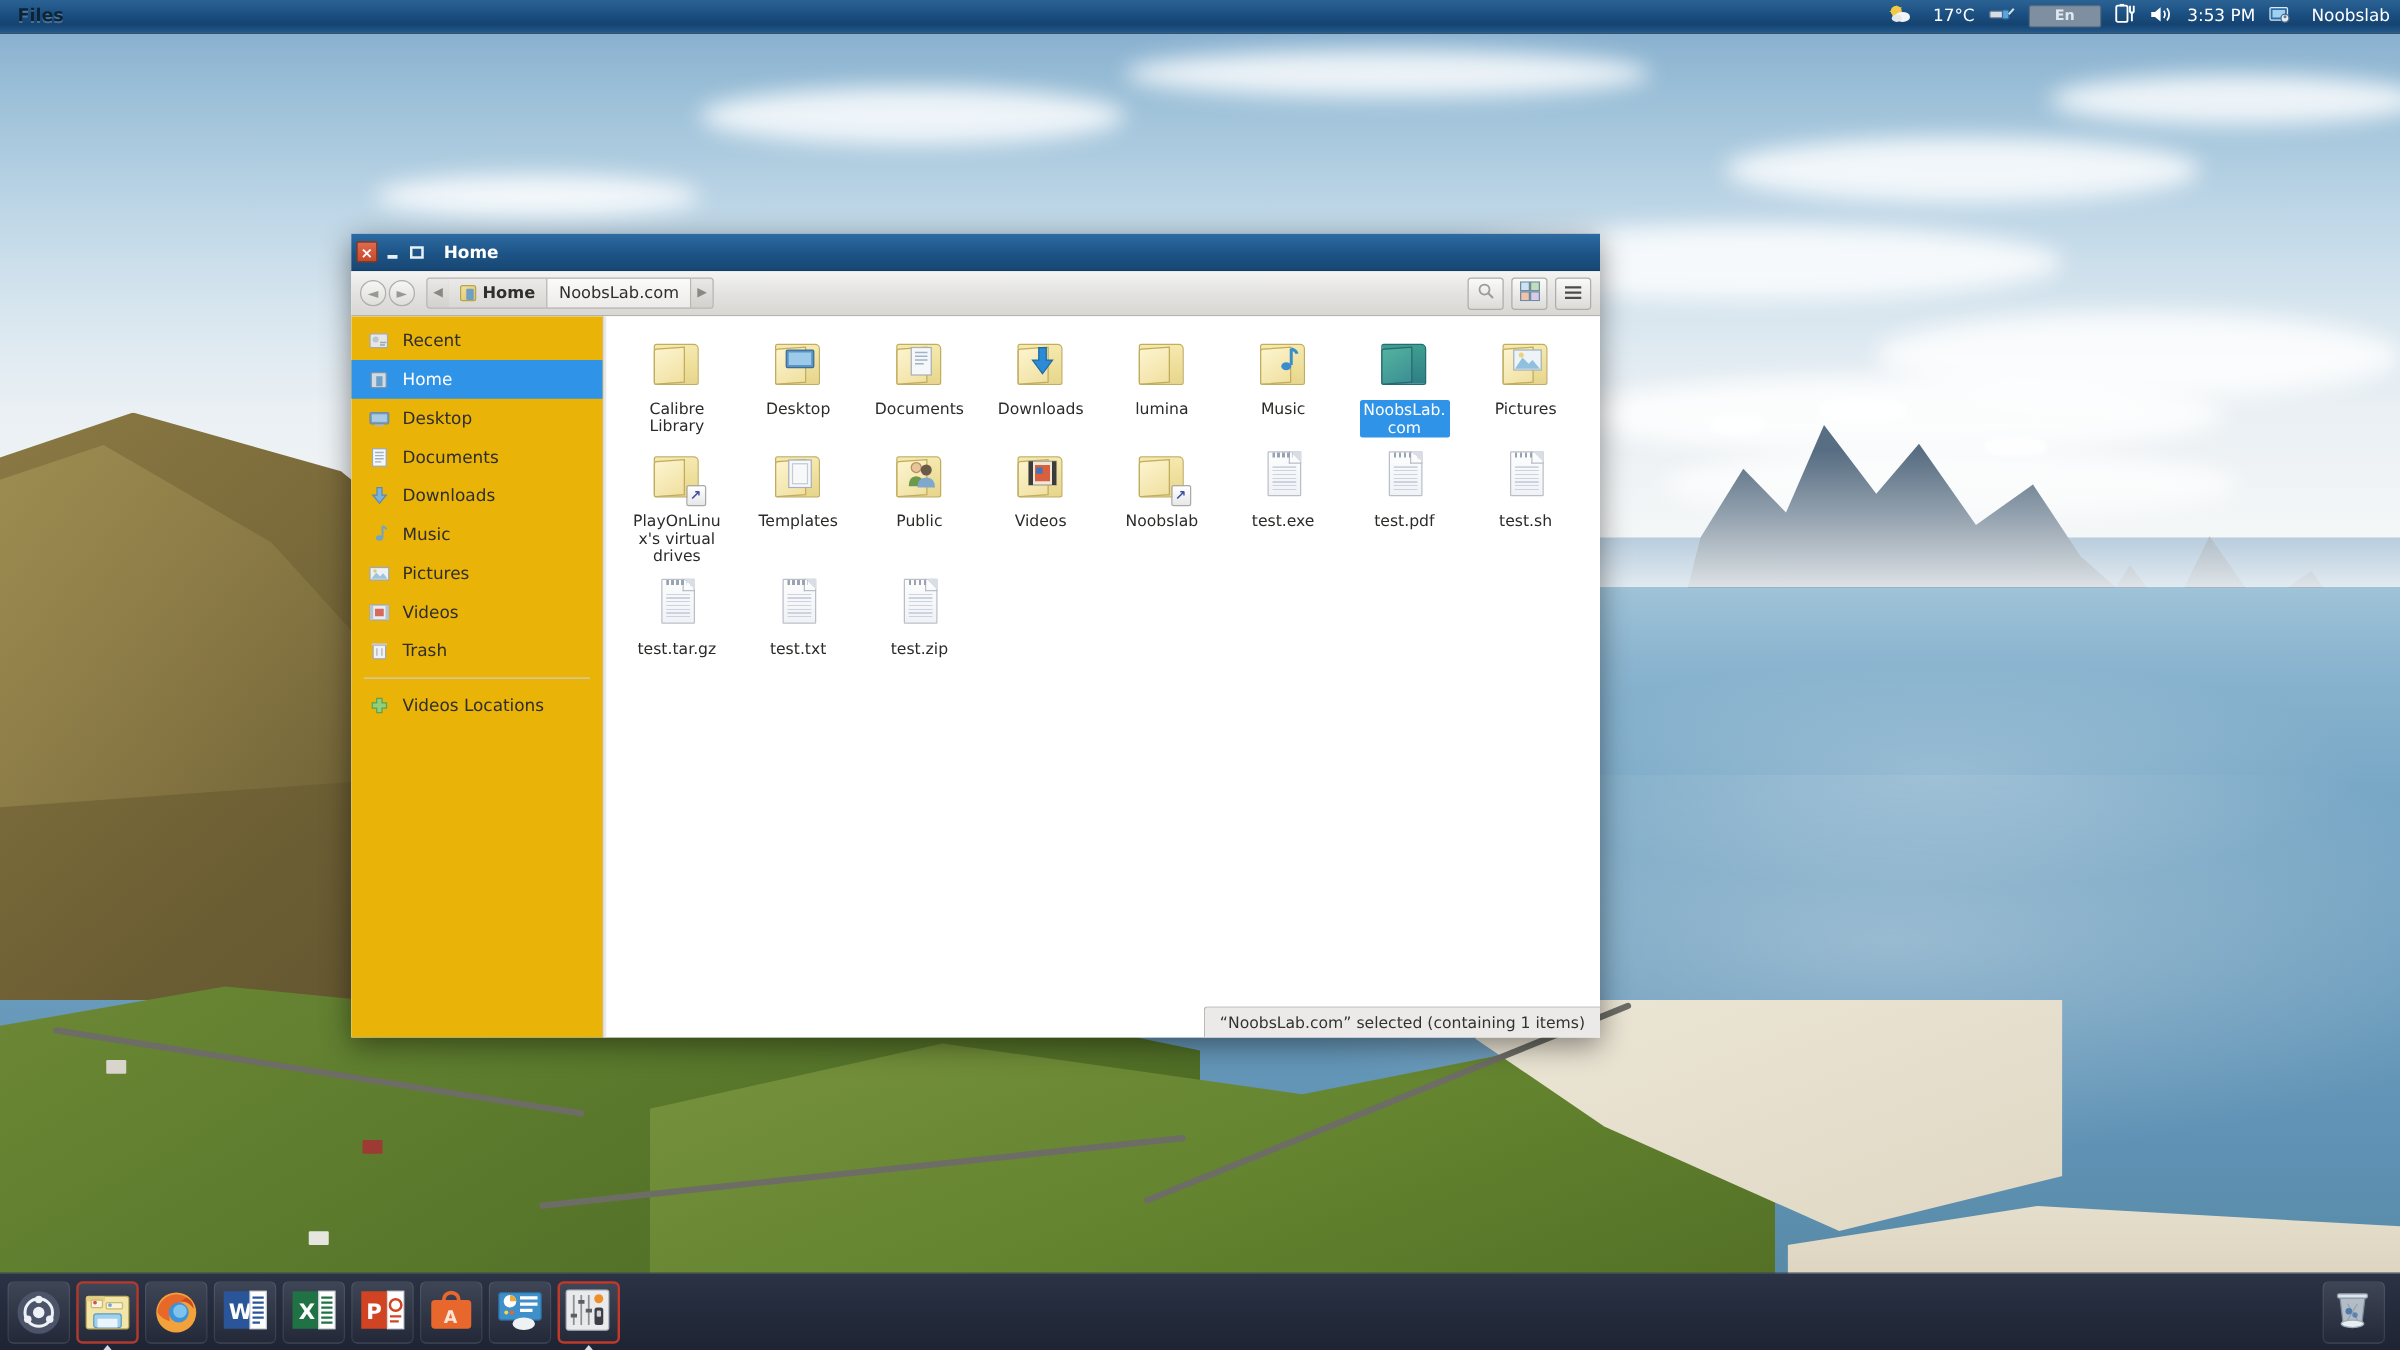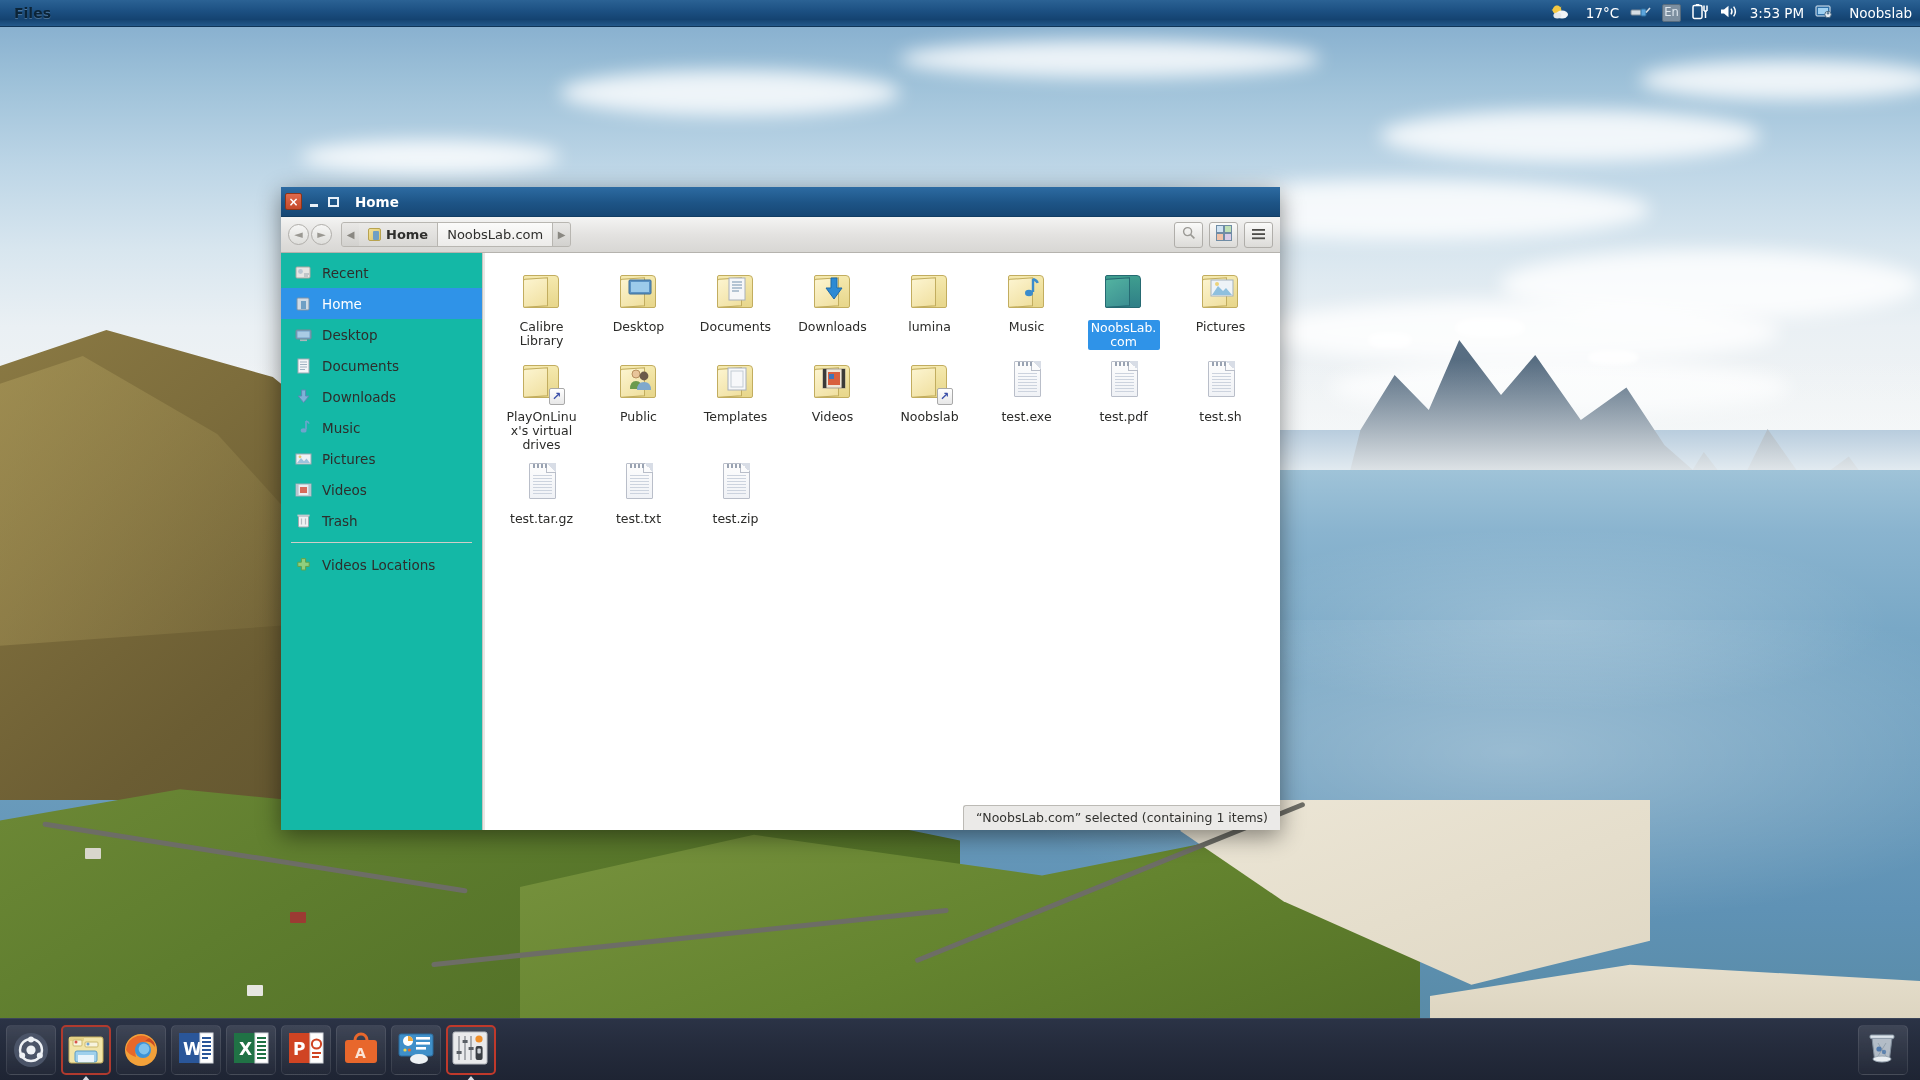--- a/index.html
+++ b/index.html
@@ -152,22 +152,23 @@
     padding-right: 8px;
     font-size: 13.5px;
   }
   .tray-item { display: flex; align-items: center; gap: 16px; white-space: nowrap; }
   .kb-badge {
     background: #7d8fa0; color: #dfe8f0;
     border: 1px solid #5f7competitors;
     border: 1px solid #566b7e;
     border-radius: 2px;
     font-size: 11.5px;
-    padding: 0px 1px 1px;
+    padding: 0px 20px 1px;
     line-height: 15px;
+    font-weight: bold;
   }
 
   
   #fm-window {
     position: absolute;
     left: 281px; top: 187px;
     width: 999px; height: 643px;
     background: #ffffff;
     box-shadow: 0 6px 22px rgba(0,0,0,0.45);
     z-index: 30;
@@ -255,21 +256,21 @@
     border: 1px solid #b0aeaa; border-radius: 3px;
     background: linear-gradient(to bottom,#fafaf9,#dcdbd8);
     display:flex; align-items:center; justify-content:center;
   }
 
   #fm-body { flex: 1; display: flex; overflow: hidden; }
 
   
   #fm-sidebar {
     width: 202px;
-    background: #14b8a6;
+    background: #eab308;
     border-right: 1px solid #c6c4bf;
     padding-top: 4px;
     font-size: 13.5px;
   }
   .side-item {
     display: flex; align-items: center; gap: 10px;
     height: 31px; padding-left: 14px;
     color: #2e2e2c;
   }
   .side-item.selected { background: #2f93e8; color: #ffffff; }
@@ -773,40 +774,40 @@
               </div>
               <div class="flabel">PlayOnLinux's virtual drives</div>
             </div>
             <div class="fitem">
               <div class="fico">
                 <div class="folder">
                   <div class="back"></div>
                   <div class="front"></div>
                 </div>
                 <span class="folder-emb"><svg width="26" height="24" viewBox="0 0 24 24">
+                    <rect x="3" y="1" width="18" height="22" fill="#f7f8fa" stroke="#a8b0ba"></rect>
+                    <rect x="6" y="4" width="12" height="16" fill="none" stroke="#c3cbd3"></rect>
+                  </svg></span>
+              </div>
+              <div class="flabel">Templates</div>
+            </div>
+            <div class="fitem">
+              <div class="fico">
+                <div class="folder">
+                  <div class="back"></div>
+                  <div class="front"></div>
+                </div>
+                <span class="folder-emb"><svg width="26" height="24" viewBox="0 0 24 24">
                     <circle cx="8" cy="7" r="4" fill="#e8c49a" stroke="#b8905f"></circle>
                     <path d="M2 22 q0 -8 6 -8 q6 0 6 8 Z" fill="#6b9a4e"></path>
                     <circle cx="16" cy="9" r="4.4" fill="#6b5a4a"></circle>
                     <path d="M9 23 q0 -8 7 -8 q7 0 7 8 Z" fill="#7fa8cc"></path>
                   </svg></span>
               </div>
               <div class="flabel">Public</div>
-            </div>
-            <div class="fitem">
-              <div class="fico">
-                <div class="folder">
-                  <div class="back"></div>
-                  <div class="front"></div>
-                </div>
-                <span class="folder-emb"><svg width="26" height="24" viewBox="0 0 24 24">
-                    <rect x="3" y="1" width="18" height="22" fill="#f7f8fa" stroke="#a8b0ba"></rect>
-                    <rect x="6" y="4" width="12" height="16" fill="none" stroke="#c3cbd3"></rect>
-                  </svg></span>
-              </div>
-              <div class="flabel">Templates</div>
             </div>
             <div class="fitem">
               <div class="fico">
                 <div class="folder">
                   <div class="back"></div>
                   <div class="front"></div>
                 </div>
                 <span class="folder-emb"><svg width="26" height="24" viewBox="0 0 24 24">
                     <rect x="1" y="2" width="22" height="19" fill="#efe7d8" stroke="#a8a090"></rect>
                     <rect x="1" y="2" width="3.4" height="19" fill="#3b3b38"></rect>

